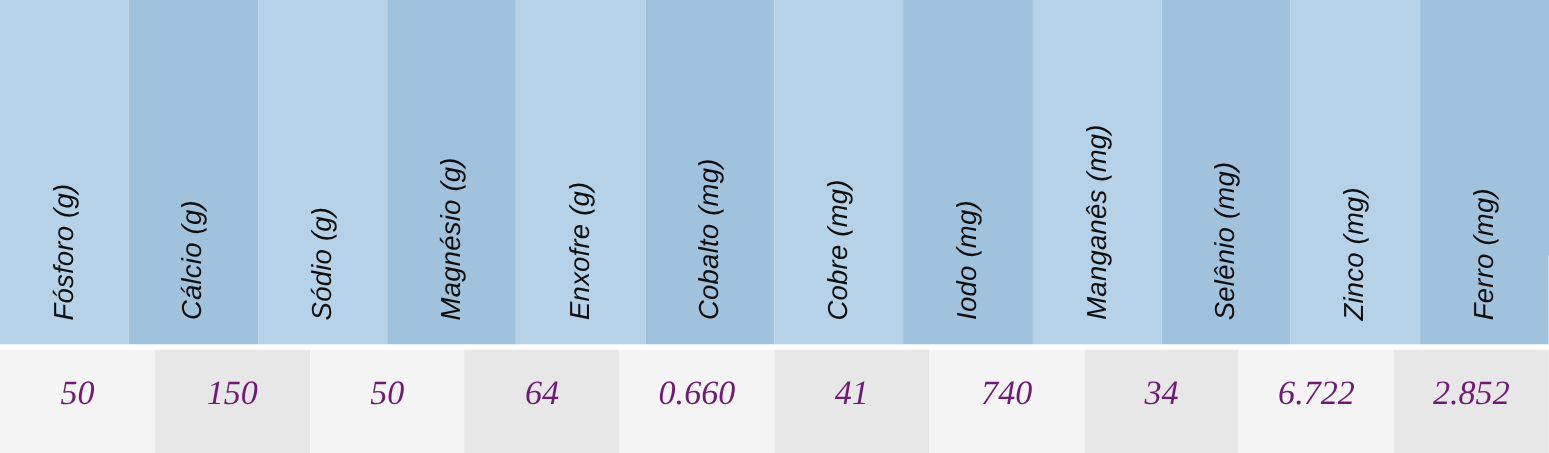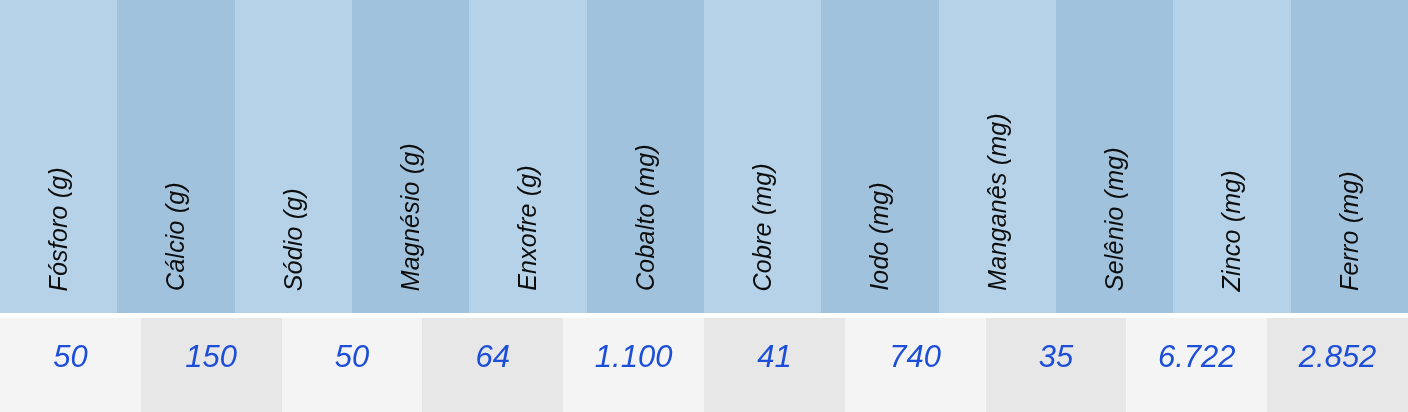--- a/index.html
+++ b/index.html
@@ -80,25 +80,25 @@
     justify-content: center;
     overflow: hidden;
     background: #f4f4f4;
   }
   .data-cell.alt {
     background: #e7e7e7;
     text-align: center;
   }
 
   .data-value {
-    font-family: Liberation Sans, sans-serif;
+    font-family: Liberation Serif, serif;
     font-style: italic;
     font-size: 31px;
     line-height: 1;
-    color: #1d4ed8;
+    color: #701a75;
     white-space: nowrap;
     margin-top: 23px;
   }
 </style>
 </head>
 <body>
 
 <div id="nutrient-table">
 
   <div class="header-row">
@@ -149,30 +149,30 @@
     <div class="data-cell alt">
       <span class="data-value">150</span>
     </div>
     <div class="data-cell">
       <span class="data-value">50</span>
     </div>
     <div class="data-cell alt">
       <span class="data-value">64</span>
     </div>
     <div class="data-cell">
-      <span class="data-value">1.100</span>
+      <span class="data-value">0.660</span>
     </div>
     <div class="data-cell alt">
       <span class="data-value">41</span>
     </div>
     <div class="data-cell">
       <span class="data-value">740</span>
     </div>
     <div class="data-cell alt">
-      <span class="data-value">35</span>
+      <span class="data-value">34</span>
     </div>
     <div class="data-cell">
       <span class="data-value">6.722</span>
     </div>
     <div class="data-cell alt">
       <span class="data-value">2.852</span>
     </div>
   </div>
 
 </div>

